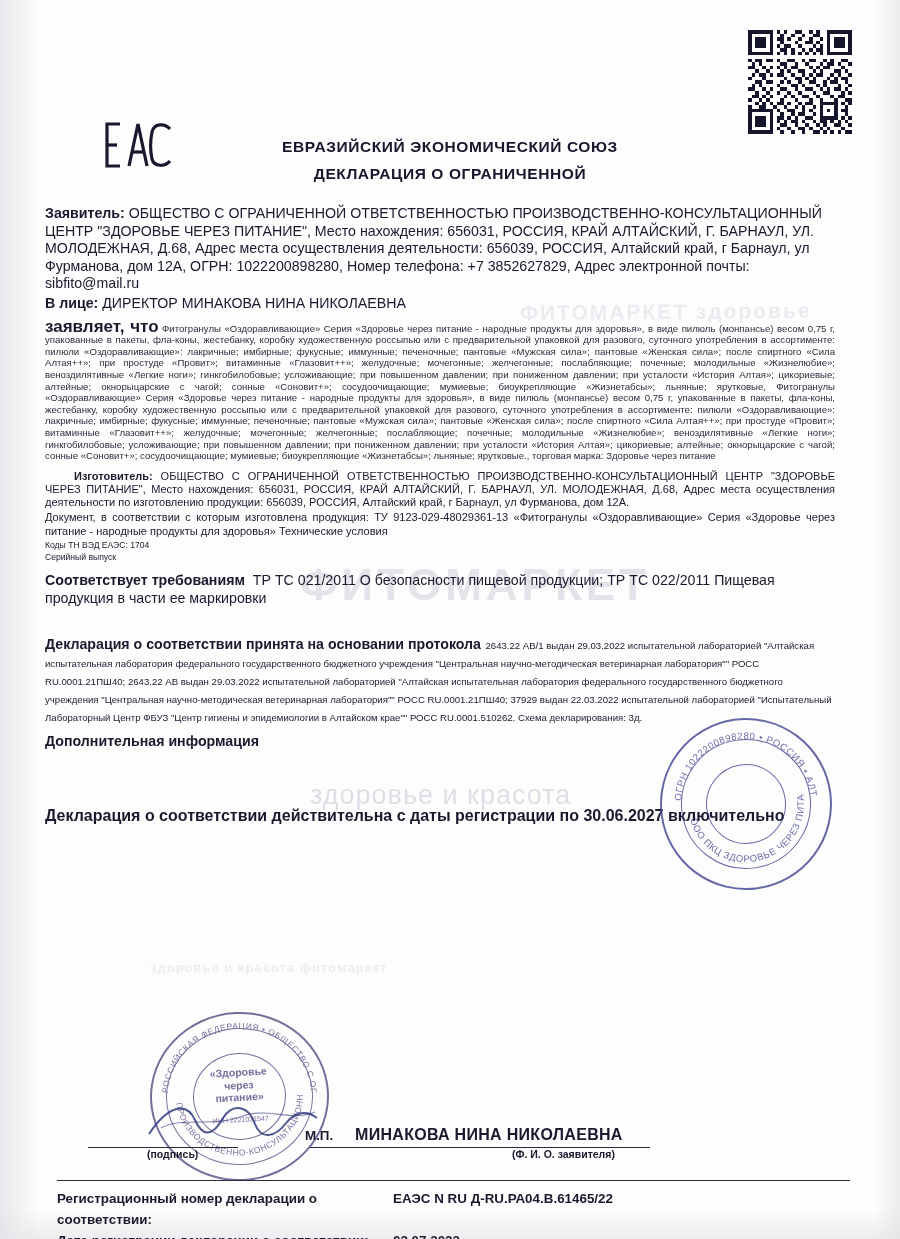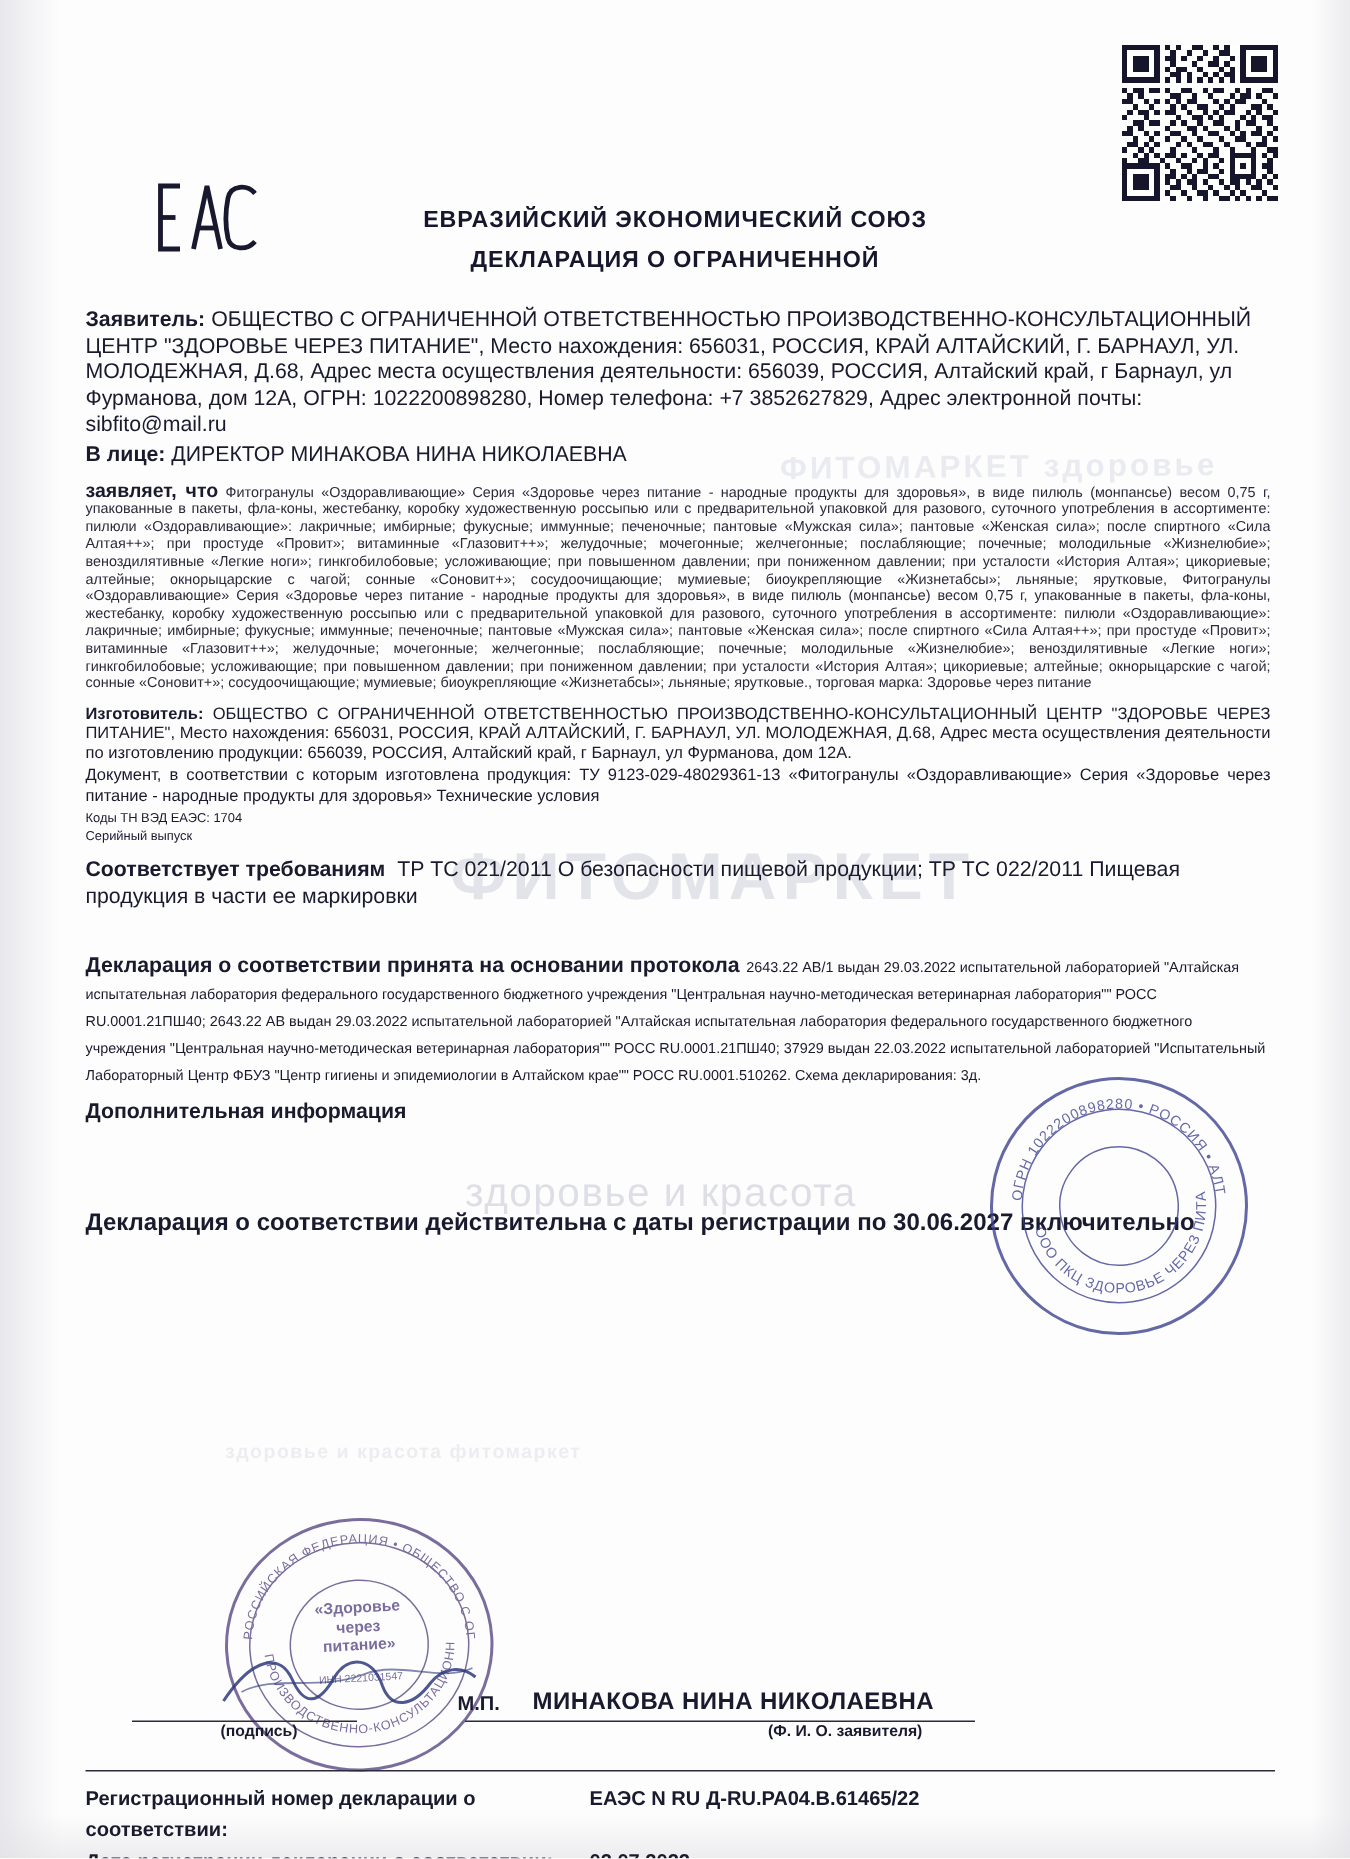--- a/index.html
+++ b/index.html
@@ -75,21 +75,21 @@
   .header .line2 {
     font-size: 15.5px;
     font-weight: bold;
     letter-spacing: 0.6px;
     margin-top: 9px;
     color: #16162c;
   }
 
   .body-area {
     position: absolute;
-    left: 57px;
+    left: 45px;
     top: 205px;
     width: 790px;
   }
 
   .blk {
     margin-bottom: 2px;
   }
   .lbl {
     font-weight: bold;
   }
@@ -652,28 +652,28 @@
     </div>
 
     <div class="blk p-big">
       <span class="lbl">В лице:</span>
       <span>ДИРЕКТОР МИНАКОВА НИНА НИКОЛАЕВНА</span>
     </div>
 
     <div class="gap-s"></div>
 
     <div class="blk p-small">
-      <span style="font-size:13px;font-weight:bold;">заявляет, что</span>
+      <span style="font-size:17px;font-weight:bold;">заявляет, что</span>
       <span class="dim">Фитогранулы «Оздоравливающие» Серия «Здоровье через питание - народные продукты для здоровья», в виде пилюль (монпансье) весом 0,75 г, упакованные в пакеты, фла-коны, жестебанку, коробку художественную россыпью или с предварительной упаковкой для разового, суточного употребления в ассортименте: пилюли «Оздоравливающие»: лакричные; имбирные; фукусные; иммунные; печеночные; пантовые «Мужская сила»; пантовые «Женская сила»; после спиртного «Сила Алтая++»; при простуде «Провит»; витаминные «Глазовит++»; желудочные; мочегонные; желчегонные; послабляющие; почечные; молодильные «Жизнелюбие»; веноздилятивные «Легкие ноги»; гинкгобилобовые; усложивающие; при повышенном давлении; при пониженном давлении; при усталости «История Алтая»; цикориевые; алтейные; окнорыцарские с чагой; сонные «Соновит+»; сосудоочищающие; мумиевые; биоукрепляющие «Жизнетабсы»; льняные; ярутковые, Фитогранулы «Оздоравливающие» Серия «Здоровье через питание - народные продукты для здоровья», в виде пилюль (монпансье) весом 0,75 г, упакованные в пакеты, фла-коны, жестебанку, коробку художественную россыпью или с предварительной упаковкой для разового, суточного употребления в ассортименте: пилюли «Оздоравливающие»: лакричные; имбирные; фукусные; иммунные; печеночные; пантовые «Мужская сила»; пантовые «Женская сила»; после спиртного «Сила Алтая++»; при простуде «Провит»; витаминные «Глазовит++»; желудочные; мочегонные; желчегонные; послабляющие; почечные; молодильные «Жизнелюбие»; веноздилятивные «Легкие ноги»; гинкгобилобовые; усложивающие; при повышенном давлении; при пониженном давлении; при усталости «История Алтая»; цикориевые; алтейные; окнорыцарские с чагой; сонные «Соновит+»; сосудоочищающие; мумиевые; биоукрепляющие «Жизнетабсы»; льняные; ярутковые., торговая марка: Здоровье через питание</span>
     </div>
 
     <div class="gap-s"></div>
 
     <div class="blk p-mid">
-      <span style="font-weight:bold;">Изготовитель:</span>
+      <span style="font-weight:bold;margin-left:29px;">Изготовитель:</span>
       <span>ОБЩЕСТВО С ОГРАНИЧЕННОЙ ОТВЕТСТВЕННОСТЬЮ ПРОИЗВОДСТВЕННО-КОНСУЛЬТАЦИОННЫЙ ЦЕНТР "ЗДОРОВЬЕ ЧЕРЕЗ ПИТАНИЕ", Место нахождения: 656031, РОССИЯ, КРАЙ АЛТАЙСКИЙ, Г. БАРНАУЛ, УЛ. МОЛОДЕЖНАЯ, Д.68, Адрес места осуществления деятельности по изготовлению продукции: 656039, РОССИЯ, Алтайский край, г Барнаул, ул Фурманова, дом 12А.</span>
     </div>
 
     <div class="blk p-mid">Документ, в соответствии с которым изготовлена продукция: ТУ 9123-029-48029361-13 «Фитогранулы «Оздоравливающие» Серия «Здоровье через питание - народные продукты для здоровья» Технические условия</div>
     <div class="blk p-tiny">Коды ТН ВЭД ЕАЭС: 1704</div>
     <div class="blk p-tiny">Серийный выпуск</div>
 
     <div class="gap-s"></div>
 
     <div class="blk requirements">

